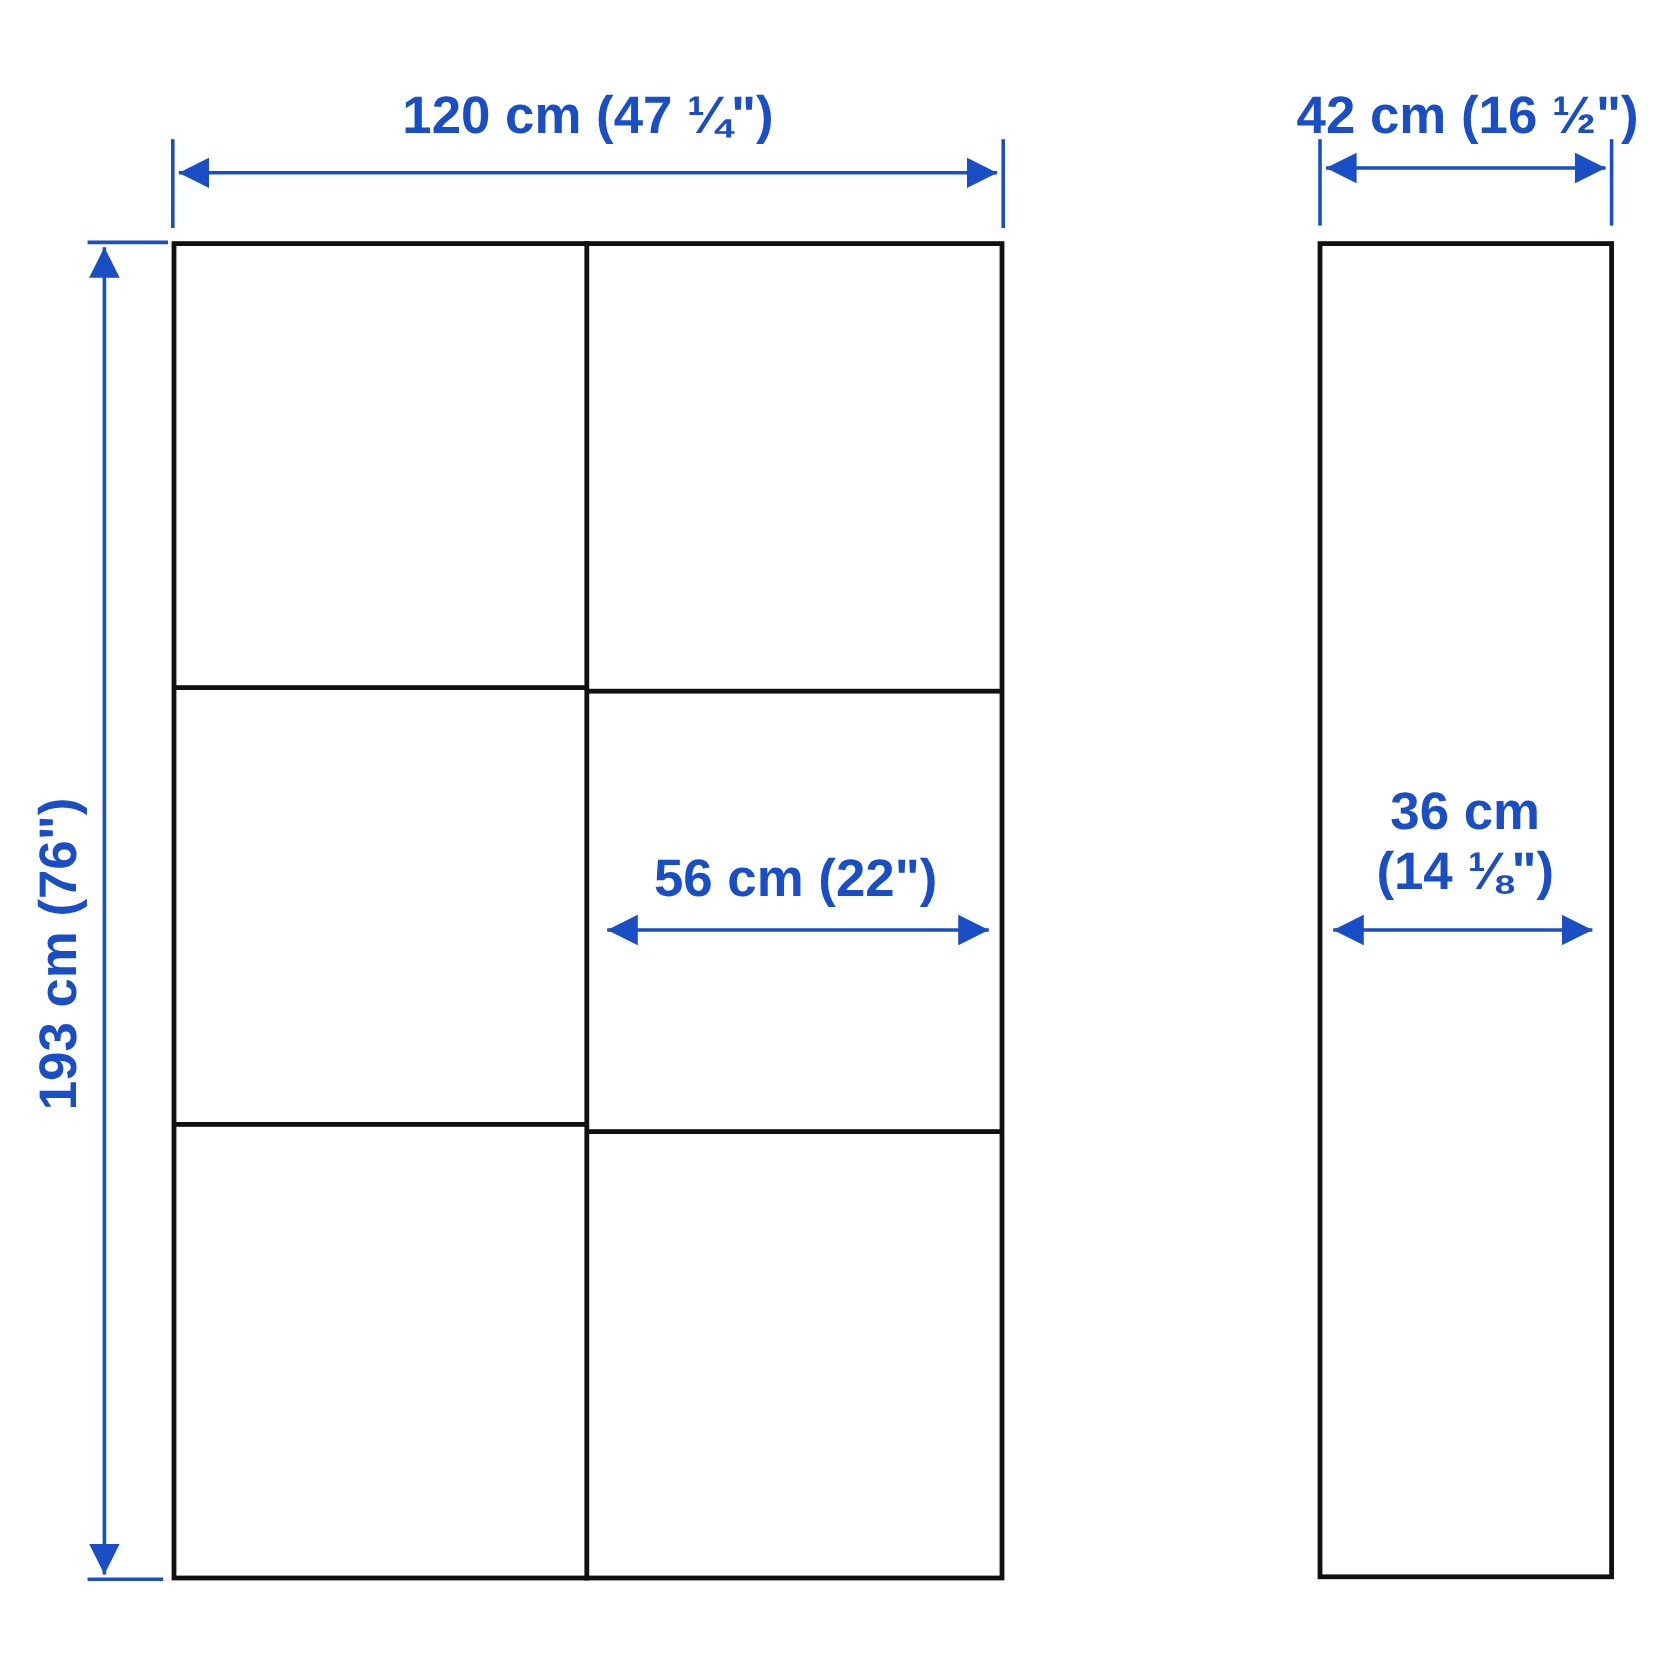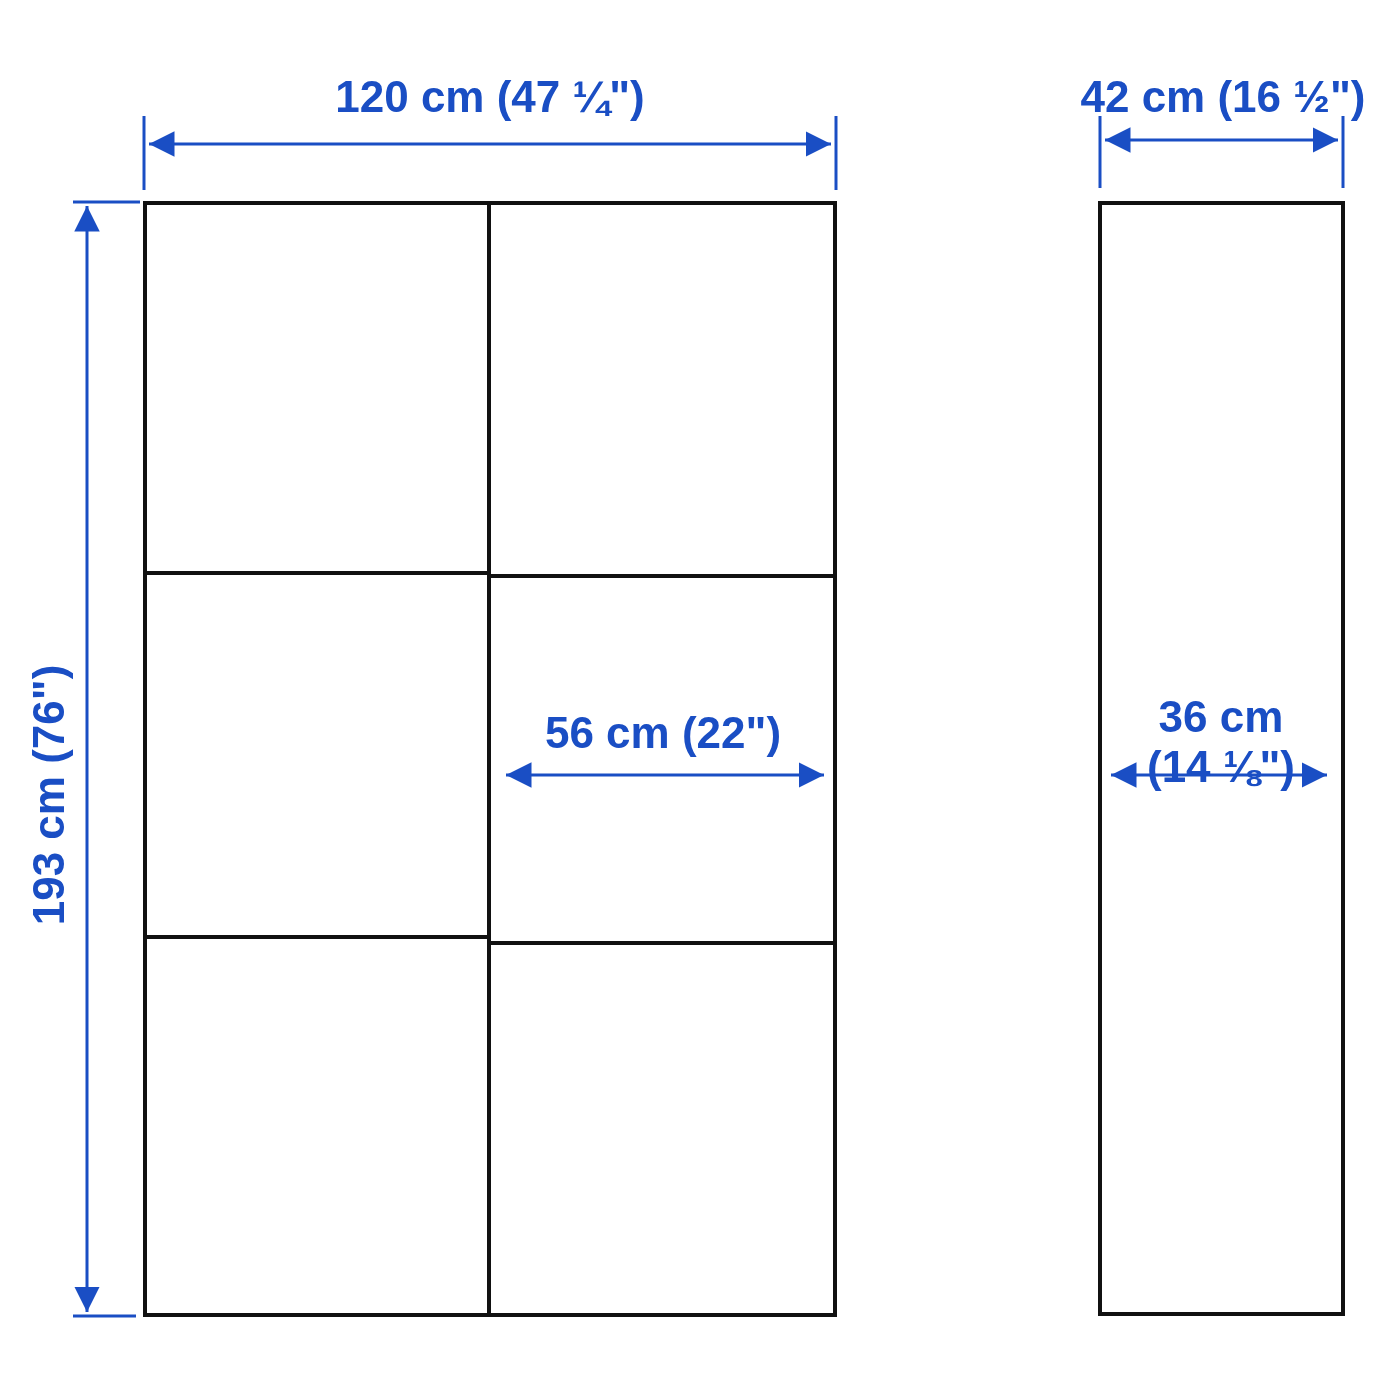--- a/index.html
+++ b/index.html
@@ -38,21 +38,21 @@
     white-space:nowrap;
     line-height:1.15;
   }
   .label-width{left:143px;top:72px;width:694px;}
   .label-depth{left:1023px;top:72px;width:400px;}
   .label-height{
     left:-163px;top:772px;width:420px;height:46px;
     transform:rotate(-90deg);
   }
   .label-door{left:489px;top:708px;width:348px;}
-  .label-inner{left:1041px;top:652px;width:360px;line-height:50px;margin-top:40px;}
+  .label-inner{left:1041px;top:652px;width:360px;line-height:50px;}
   #dim-overlay{position:absolute;left:0;top:0;width:1400px;height:1400px;pointer-events:none;}
   #dim-overlay line{stroke:var(--dim-color);stroke-width:3;}
   #dim-overlay marker path{fill:var(--dim-color);}
 </style>
 </head>
 <body>
 
 <div id="canvas">
 
   <div class="rect front-rect"></div>

